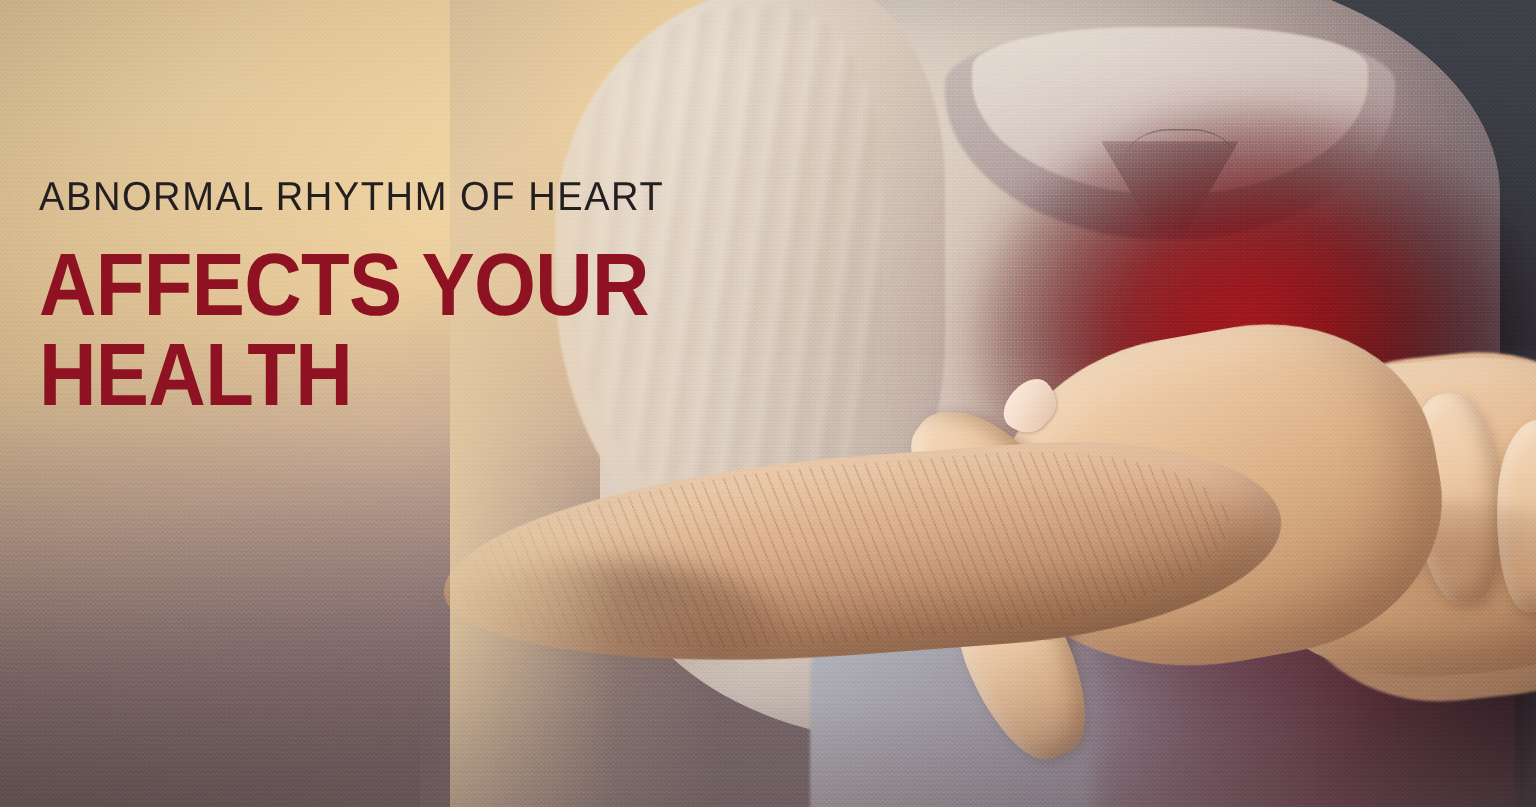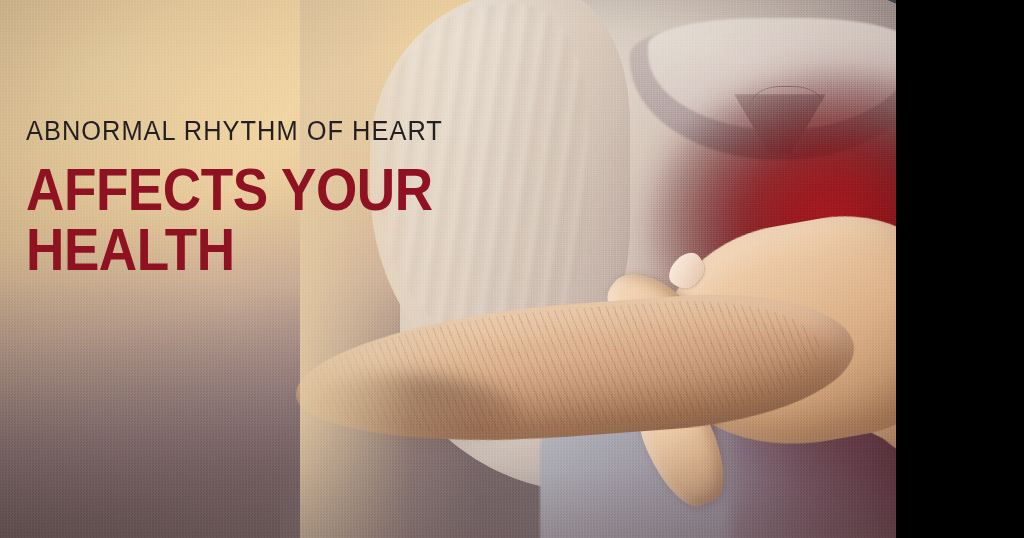--- a/index.html
+++ b/index.html
@@ -8,21 +8,21 @@
   html, body {
     width:1024px; height:538px;
     overflow:hidden;
     background:#000;
     font-family:"Liberation Sans", sans-serif;
   }
 
   
   .banner {
     position:relative;
-    width:896px; height:538px;
+    width:1024px; height:538px;
     overflow:hidden;
   }
 
   
   .bg-base {
     position:absolute; inset:0;
     background:
       linear-gradient(168deg,
         #f1d6a4 0%,
         #efd3a0 18%,

